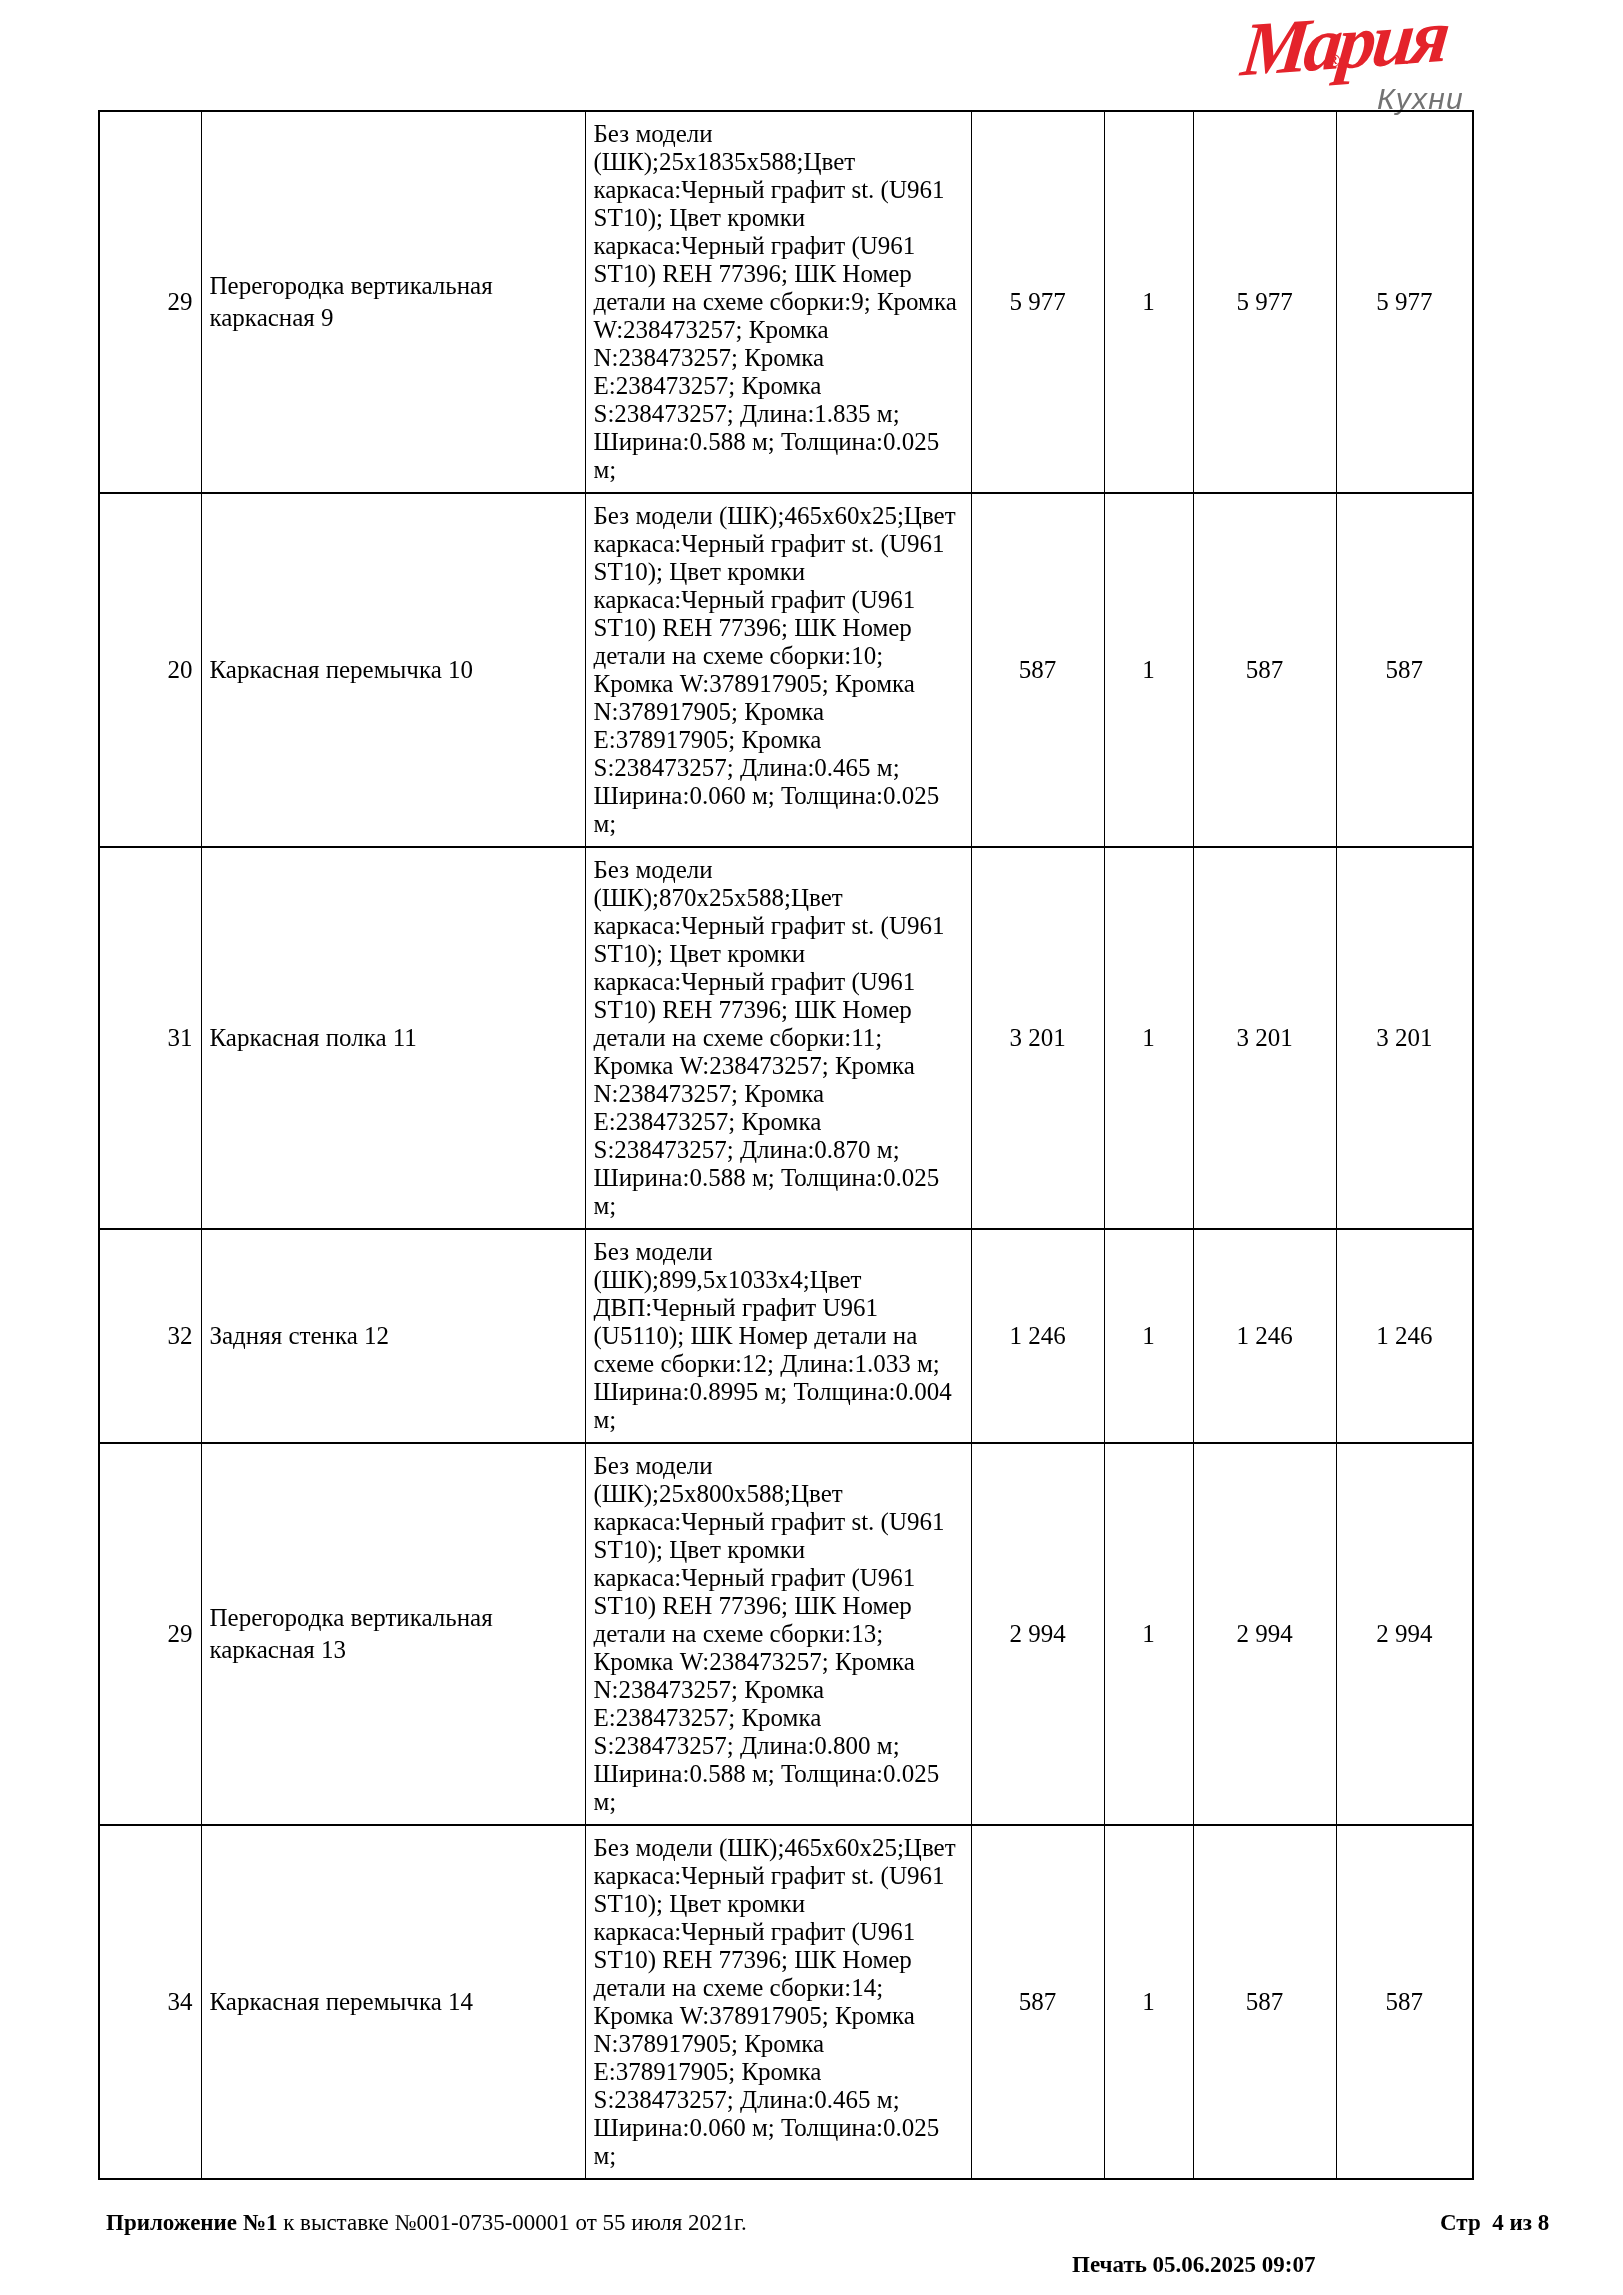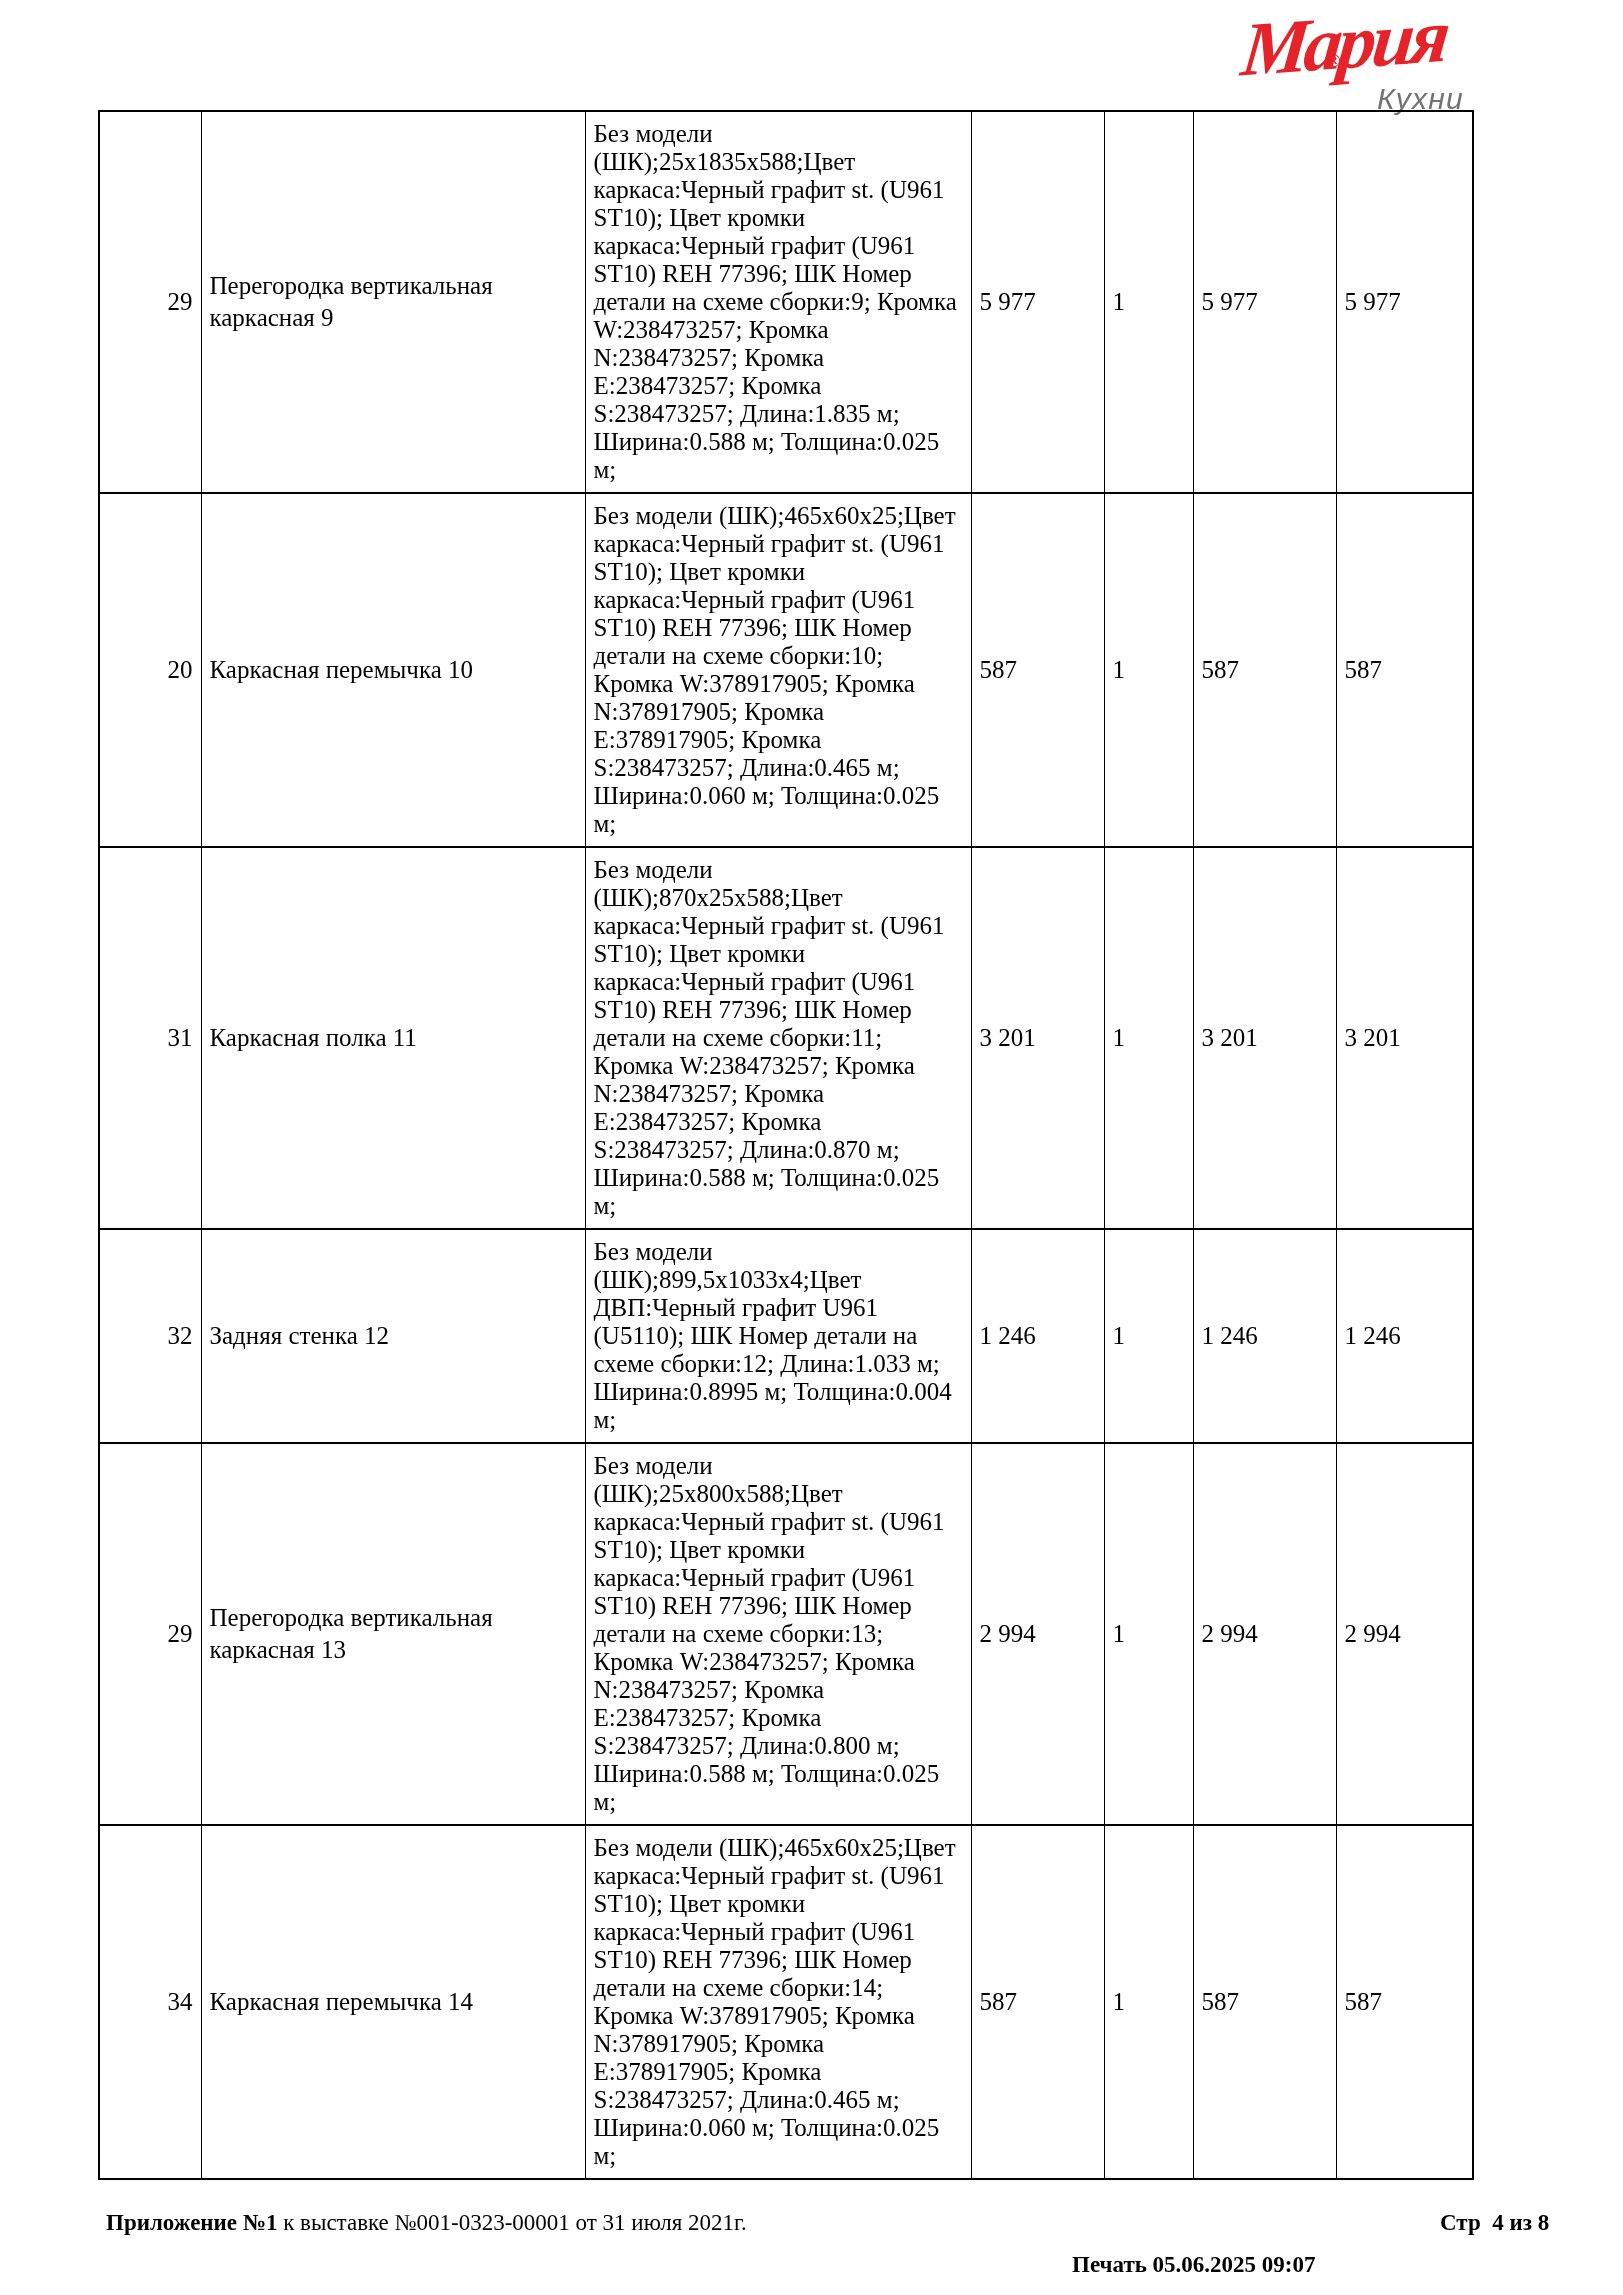--- a/index.html
+++ b/index.html
@@ -42,21 +42,21 @@
     font-size:25px;color:#000;overflow:hidden;
   }
   td.c-num{text-align:right;}
   td.c-name{padding-left:18.3px;padding-right:9.2px;line-height:32px;}
   td.c-desc{
     vertical-align:top;text-align:left;
     padding:0.7px 5.2px 0 9.2px;
     white-space:pre-line;
     font-size:23.6px;line-height:28px;
   }
-  td.c-val{}
+  td.c-val{text-align:center;}
   tr.rh0{height:369px;}
   tr.rh1{height:340px;}
   tr.rh2{height:369px;}
   tr.rh3{height:200px;}
   tr.rh4{height:369px;}
   tr.rh5{height:340px;}
 
   
   .footer{position:absolute;left:0;top:2210px;width:1623px;height:33px;font-size:23px;}
   .f-left{position:absolute;left:98px;top:0;white-space:pre;}
@@ -201,19 +201,19 @@
 м;</td>
         <td class="c-val">587</td>
         <td class="c-val">1</td>
         <td class="c-val">587</td>
         <td class="c-val">587</td>
       </tr>
     </tbody>
   </table>
 
   <div class="footer">
-    <div class="f-left"><span class="fb">Приложение №1</span><span> к выставке №001-0323-00001 от 31 июля 2021г.</span></div>
+    <div class="f-left"><span class="fb">Приложение №1</span><span> к выставке №001-0735-00001 от 55 июля 2021г.</span></div>
     <div class="f-print">Печать 05.06.2025 09:07</div>
     <div class="f-page">Стр  4 из 8</div>
   </div>
 
 </div>
 
 
 </body></html>

